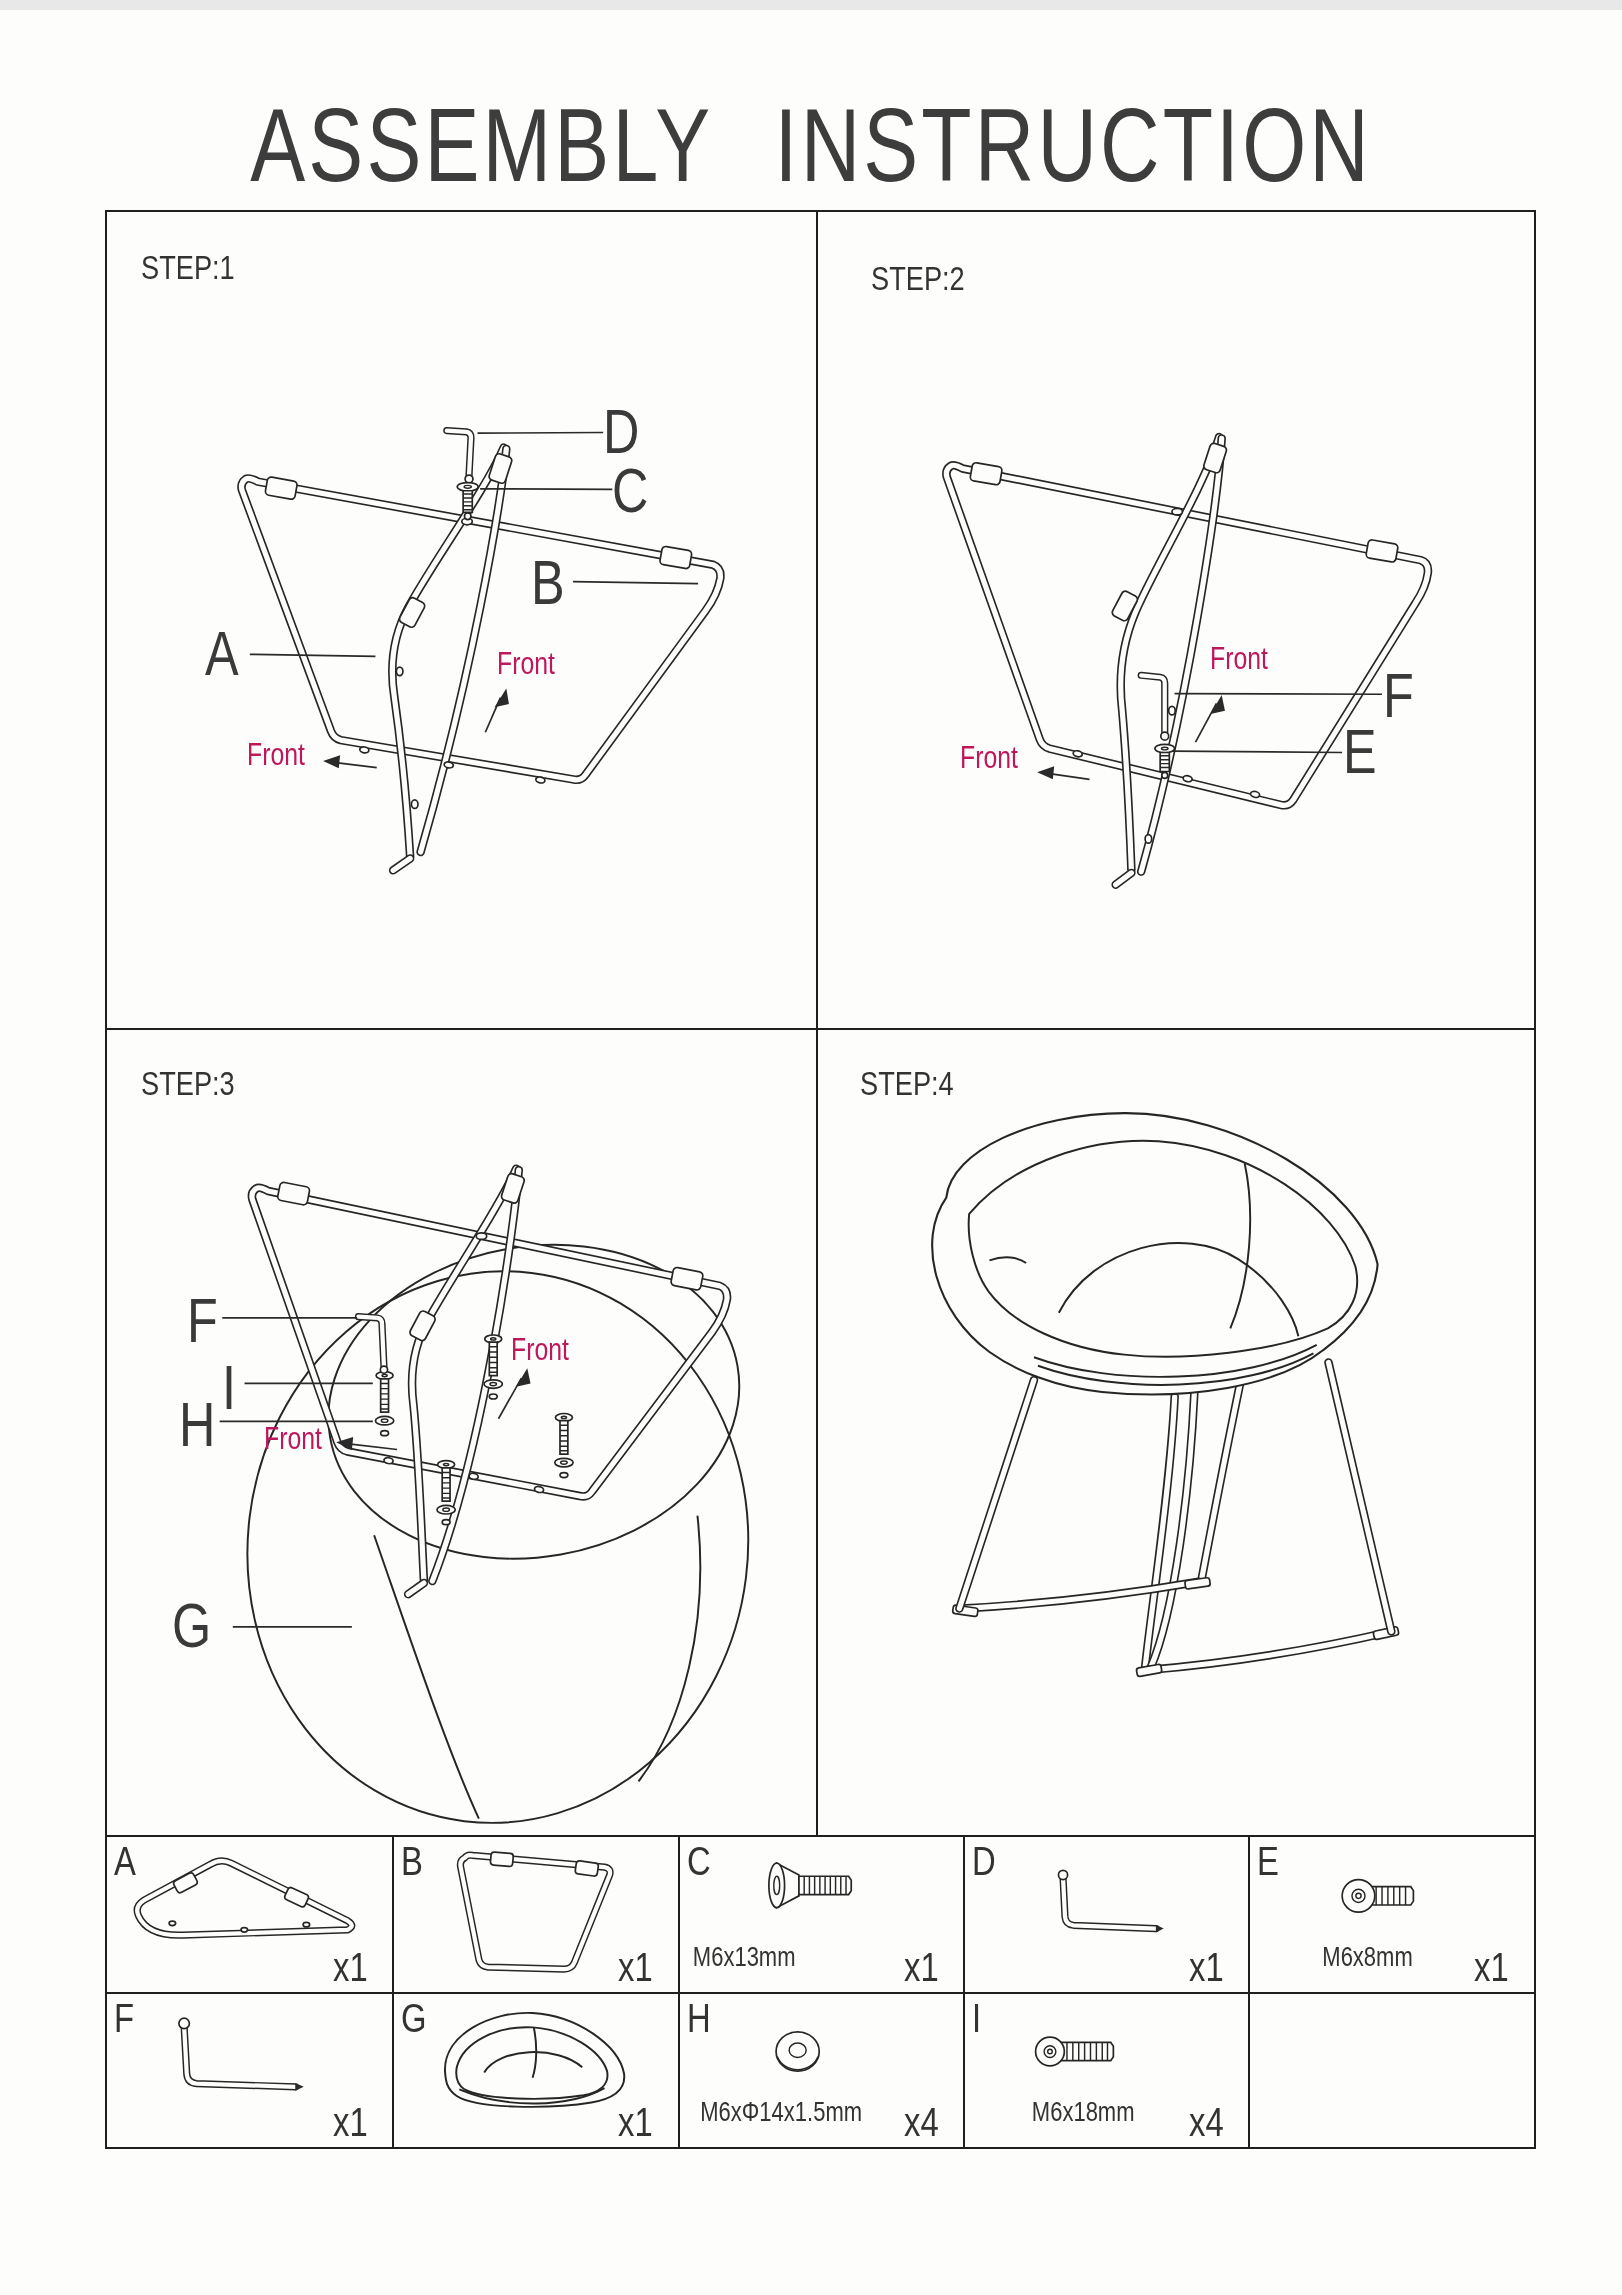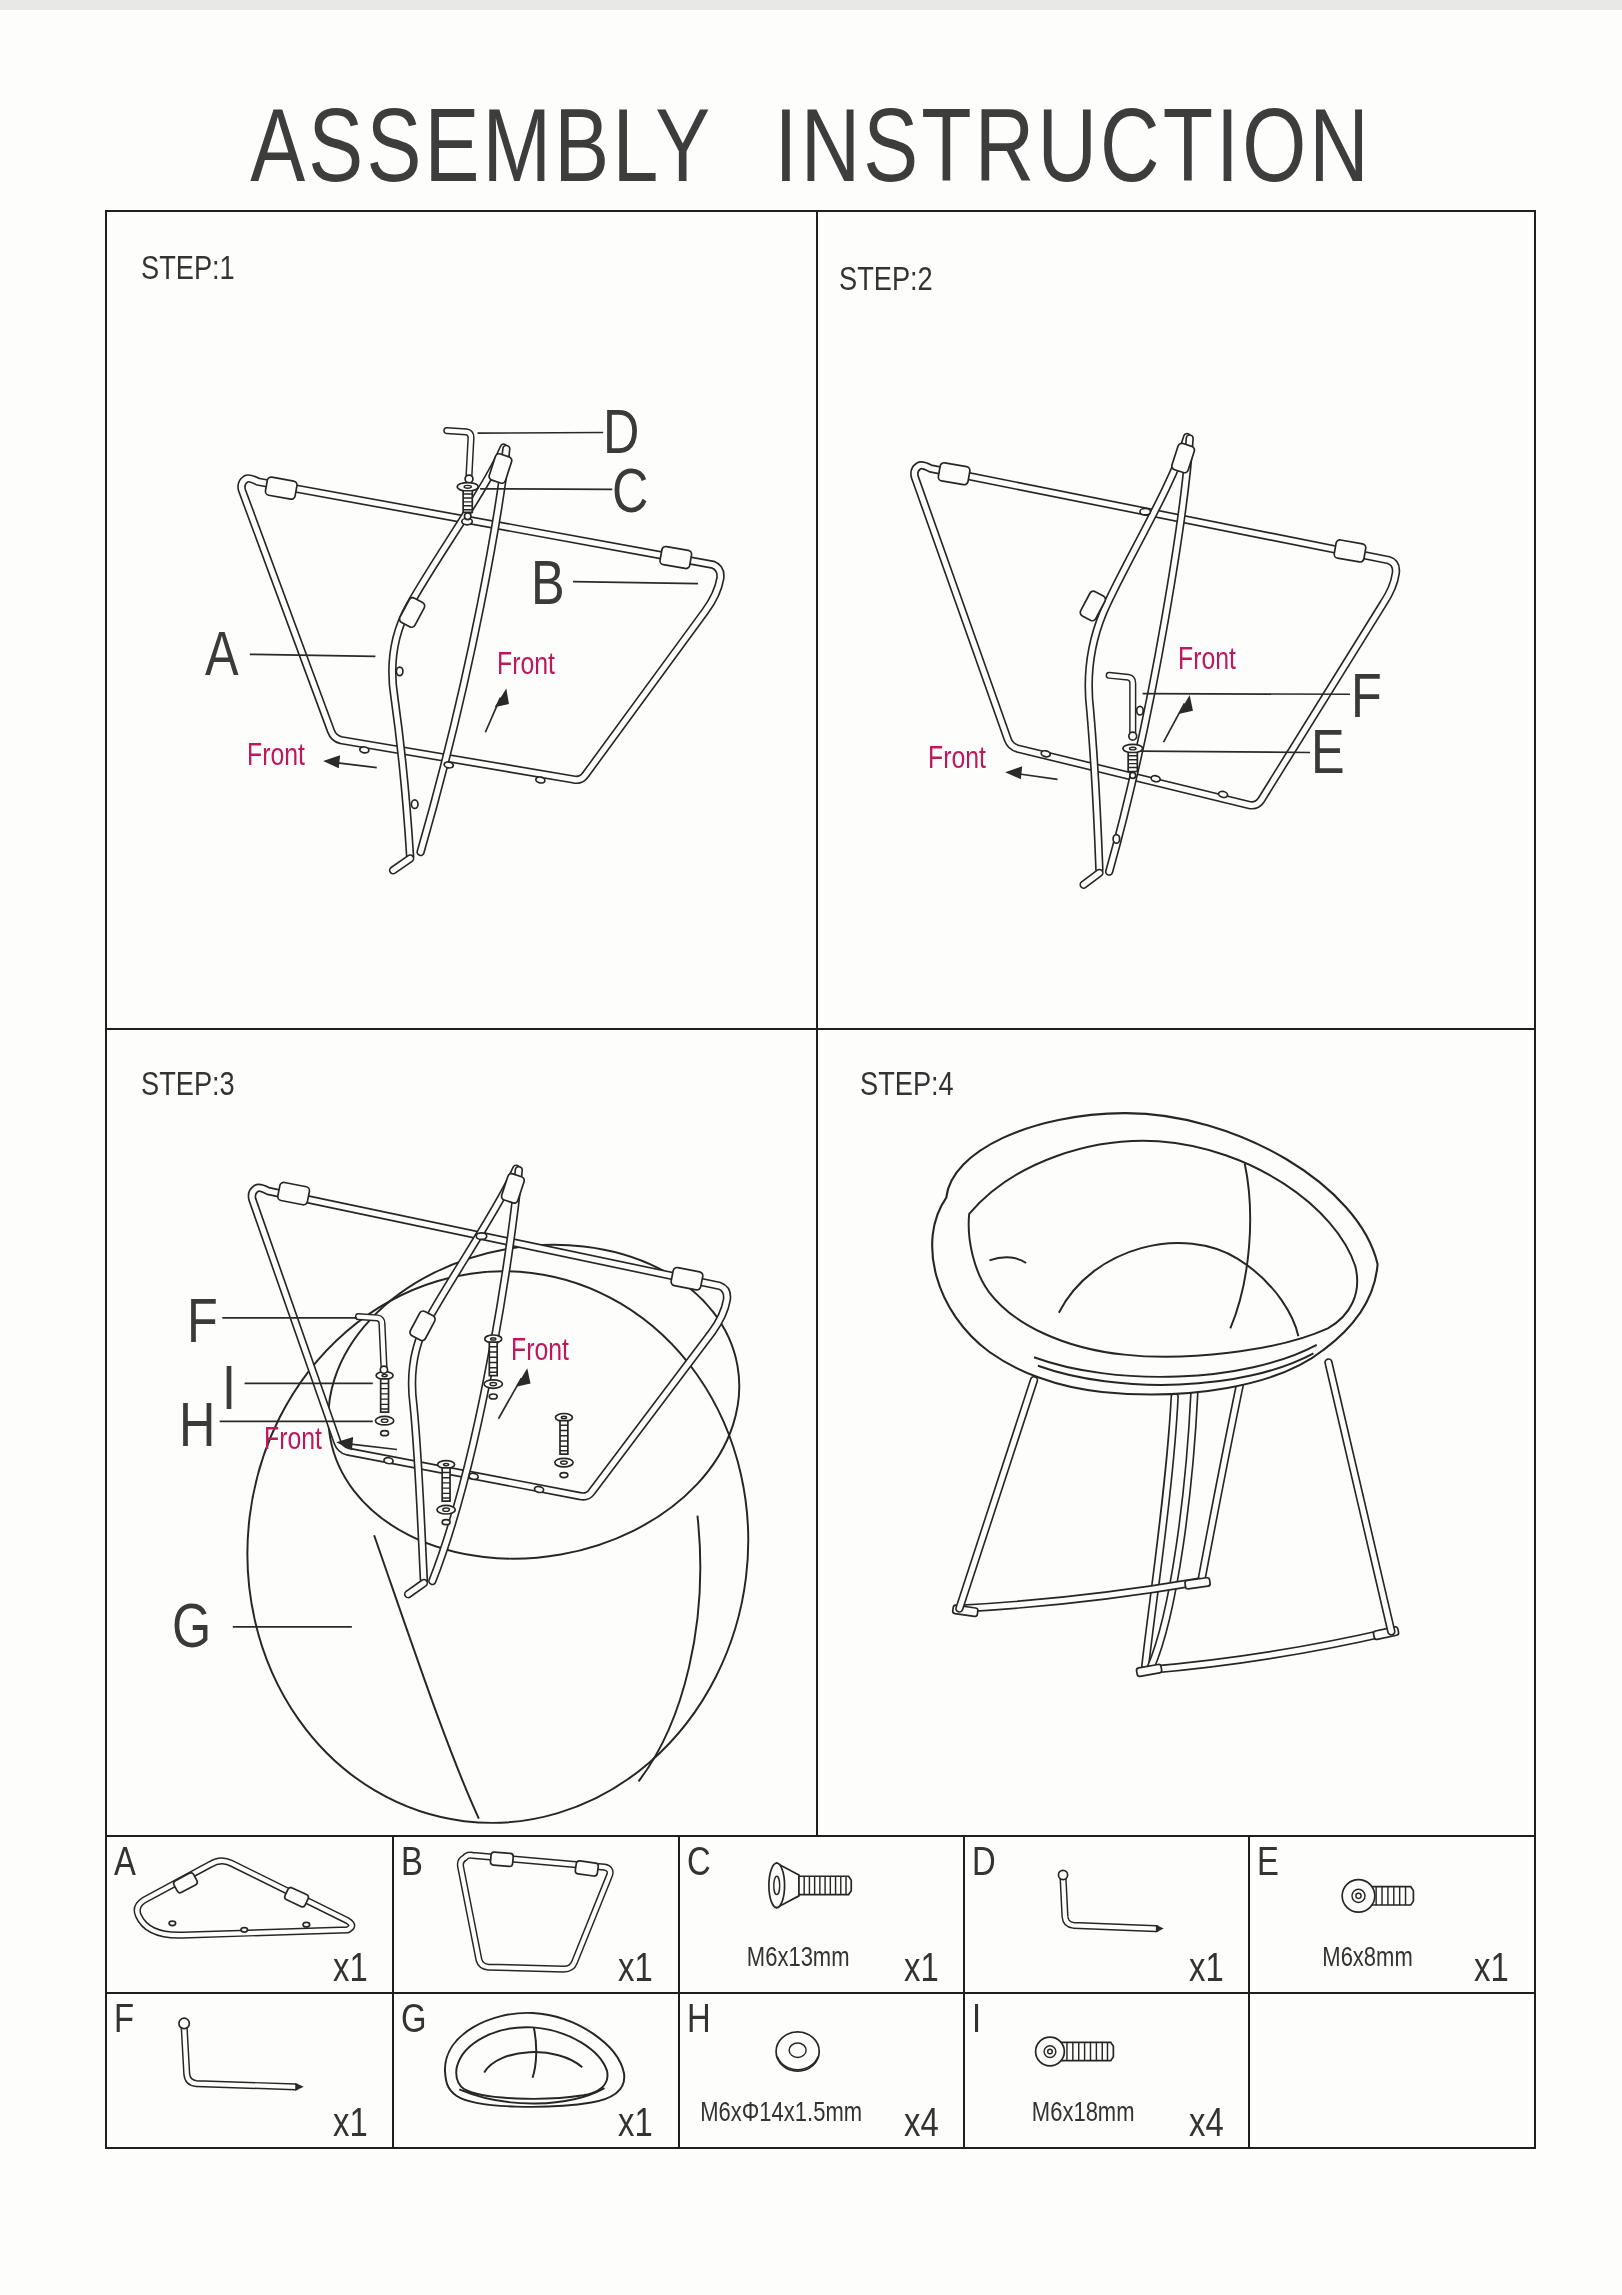--- a/index.html
+++ b/index.html
@@ -113,21 +113,21 @@
       </svg>
       <div class="abs step-label" style="left:34px;top:36px;text-align:center;"><span class="cx">STEP:1</span></div>
       <div class="abs big-letter" style="left:496px;top:188px;"><span class="cx">D</span></div>
       <div class="abs big-letter" style="left:505px;top:247px;"><span class="cx">C</span></div>
       <div class="abs big-letter" style="left:424px;top:339px;"><span class="cx">B</span></div>
       <div class="abs big-letter" style="left:98px;top:410px;"><span class="cx">A</span></div>
       <div class="abs front" style="left:390px;top:436px;"><span class="cx">Front</span></div>
       <div class="abs front" style="left:140px;top:527px;"><span class="cx">Front</span></div>
     </div>
 
-    <div class="abs" style="left:690px;top:0;width:716px;height:688px;border-radius:25px;">
+    <div class="abs" style="left:722px;top:0;width:716px;height:688px;border-radius:25px;">
       <svg width="716" height="816" viewBox="0 0 1094 1247">
         <defs>
           <path id="p2T" d="M186,388 Q177,394 180,405 L322,806 Q326,817 337,820 L690,906 Q702,909 709,899 L896,598 Q912,574 915,552 Q917,536 904,532 L204,392 Q191,385 186,388 Z"></path>
           <path id="p2A1" d="M596,344 C573,420 498,542 468,612 C448,660 442,712 448,762 C454,832 459,925 462,1005"></path>
           <path id="p2A2" d="M600,346 C594,445 548,755 477,1008"></path>
           <path id="p2Af" d="M462,1010 L438,1028"></path>
           <path id="p2F" d="M477,708 L506,711 Q513,712 513,720 L513,795"></path>
         </defs>
         <use href="#p2T" class="tube-o"></use>
           <use href="#p2T" class="tube-i"></use>
@@ -363,21 +363,21 @@
       <svg width="283" height="155" viewBox="0 0 433 237">
         <g transform="translate(130,58)">
           <path class="fillw" d="M18,-18 L52,0 L52,32 L18,50 Z"></path>
           <ellipse class="fillw" cx="18" cy="16" rx="12" ry="34"></ellipse>
           <ellipse class="thin2" cx="18" cy="16" rx="4.5" ry="14"></ellipse>
           <path class="fillw" d="M52,2 L128,2 L132,8 L132,24 L128,30 L52,30 Z"></path>
           <path class="thin2" d="M60,2 V30 M68,2 V30 M76,2 V30 M84,2 V30 M92,2 V30 M100,2 V30 M108,2 V30 M116,2 V30 M124,2 V30"></path>
         </g>
       </svg>
       <div class="abs cell-letter" style="left:6.5px;top:3.9px;"><span class="cx">C</span></div>
-      <div class="abs spec" style="left:0;bottom:22px;width:236px;text-align:center;"><span class="cxc">M6x13mm</span></div>
+      <div class="abs spec" style="left:0;bottom:22px;width:236px;"><span class="cxc">M6x13mm</span></div>
       <div class="abs qty" style="right:15.7px;bottom:3.9px;"><span class="cx">x1</span></div>
     </div>
 
     <div class="abs" style="left:858px;top:1625px;width:283px;height:155px;">
       <svg width="283" height="155" viewBox="0 0 433 237">
         <defs>
             <path id="tpd" d="M150,62 L153,122 Q154,134 166,135 L292,140"></path>
           </defs>
         <use href="#tpd" class="tubeo2"></use>
           <use href="#tpd" class="tubei2"></use>

